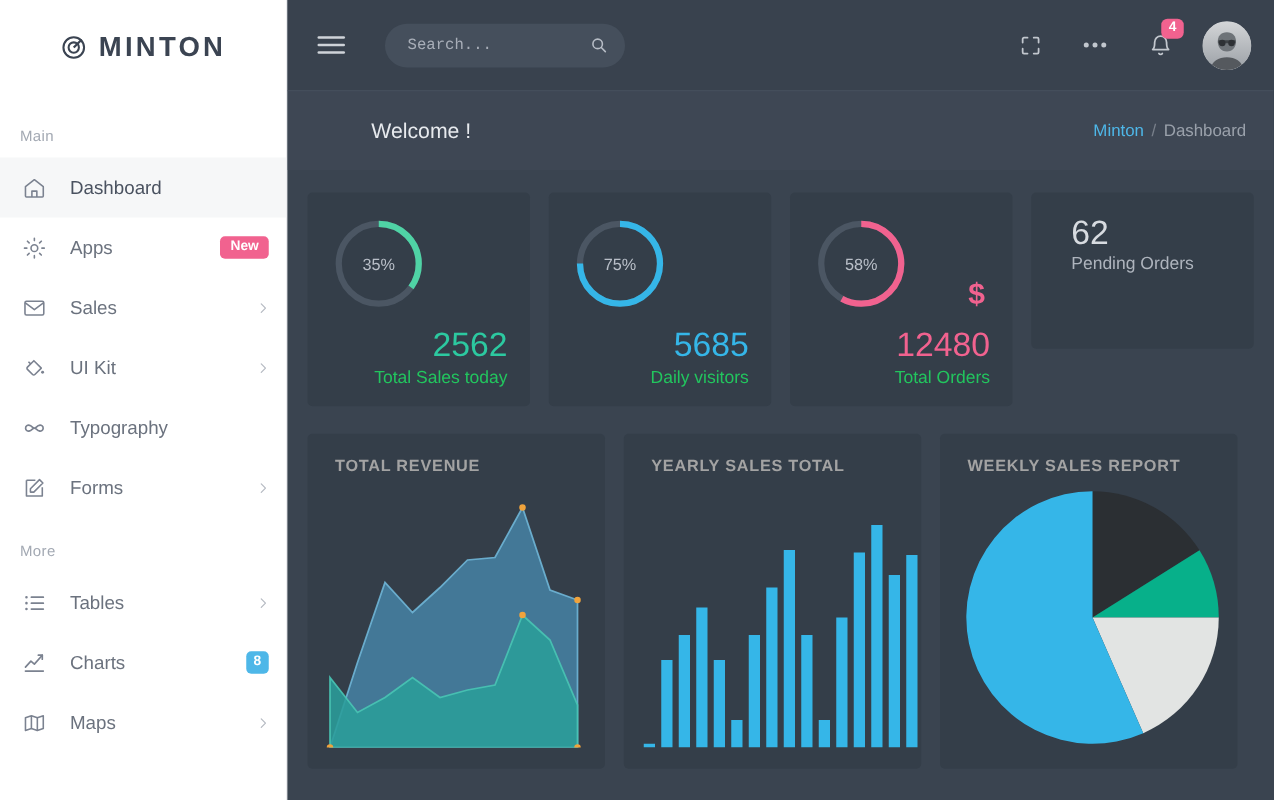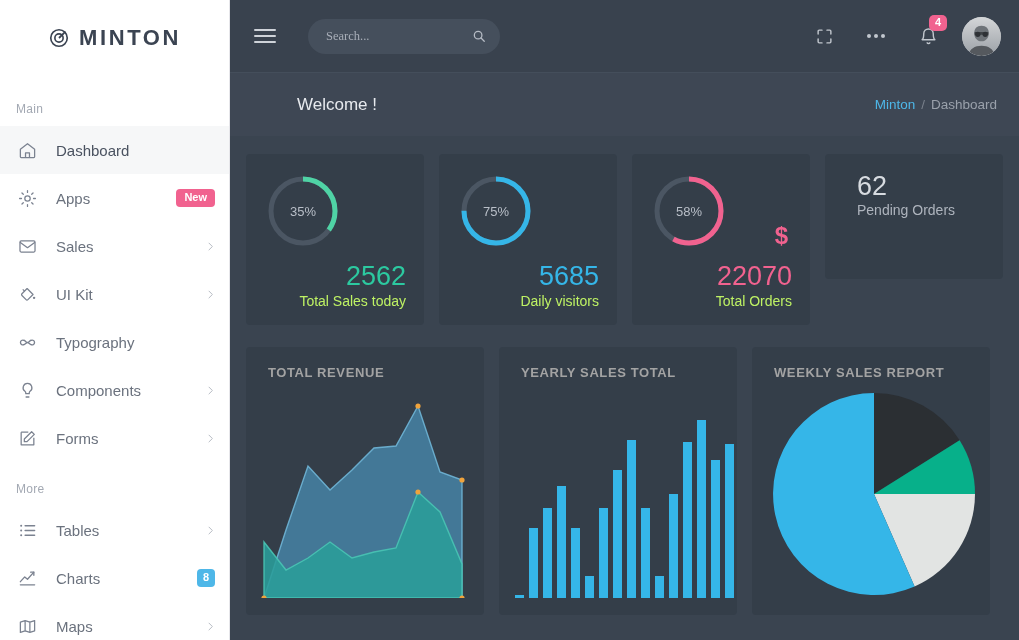--- a/index.html
+++ b/index.html
@@ -63,21 +63,21 @@
     padding: 0 18px 0 24px; position: relative;
   }
   .hamburger { width: 22px; cursor: pointer; margin-right: 32px; }
   .hamburger span {
     display: block; height: 2px; background: #cfd3d9; margin: 4px 0; border-radius: 1px;
   }
   .search-wrap { position: relative; }
   .search-box {
     width: 192px; height: 35px; border-radius: 30px; background: #454f5c;
     border: none; outline: none; color: #c6cbd2; font-size: 12.5px;
-    padding: 0 38px 0 18px; font-family: Liberation Serif, serif;
+    padding: 0 38px 0 18px; font-family: Liberation Mono, monospace;
   }
   .search-box::placeholder { color: #a8aeb8; }
   .search-btn {
     position: absolute; right: 14px; top: 50%; transform: translateY(-50%);
     background: none; border: none; color: #b6bcc5; cursor: pointer; padding: 0;
     display: flex;
   }
   .search-btn svg { width: 14px; height: 14px; display: block; }
   .topbar-right {
     margin-left: auto; display: flex; align-items: center; gap: 0;
@@ -127,21 +127,21 @@
   .ring-label {
     position: absolute; inset: 0; display: flex; align-items: center;
     justify-content: center; font-size: 13px; color: #b9bfc8;
   }
   .currency { margin-left: auto; font-size: 24px; font-weight: 700; color: #f1628f; padding-right: 4px;}
   .stat-side { margin-left: 14px; }
   .stat-side .num { font-size: 27px; font-weight: 400; color: #d7dbe0; line-height: 1.1; }
   .stat-side .lbl { font-size: 14px; color: #aeb4bd; white-space: nowrap; }
   .stat-bottom { text-align: right; margin-top: 10px; }
   .stat-bottom .num { font-size: 27px; line-height: 1.2; }
-  .stat-bottom .lbl { font-size: 14px; color: #bef264; margin-top: 1px; }
+  .stat-bottom .lbl { font-size: 14px; color: #22c55e; margin-top: 1px; }
 
   
   .chart-row { display: flex; gap: 15px; margin-top: 22px; }
   .chart-card {
     background: #343e49; border-radius: 4px; width: 238px; flex: 0 0 238px;
     height: 268px; padding: 18px 0 0 0; overflow: hidden; position: relative;
   }
   .chart-title {
     font-size: 13px; font-weight: 700; color: #a3a3a3; letter-spacing: .6px;
     padding: 0 0 0 22px; margin-bottom: 6px;
@@ -222,34 +222,20 @@
 
     <div class="menu-item">
       <span class="menu-ico">
         <svg viewBox="0 0 24 24" fill="none" stroke="currentColor" stroke-width="1.7">
           <path d="M7.2 9.2a3 3 0 1 0 0 5.6c1.9 0 3-2.8 4.8-2.8s2.9 2.8 4.8 2.8a3 3 0 1 0 0-5.6c-1.9 0-3 2.8-4.8 2.8S9.1 9.2 7.2 9.2Z"></path>
         </svg>
       </span>
       <span class="menu-label">Typography</span>
     </div>
 
-    <div class="menu-item">
-      <span class="menu-ico">
-        <svg viewBox="0 0 24 24" fill="none" stroke="currentColor" stroke-width="1.6" stroke-linecap="round" stroke-linejoin="round">
-          <path d="M12 3a5.5 5.5 0 0 0-3.2 10 2.6 2.6 0 0 1 1 2v1h4.4v-1a2.6 2.6 0 0 1 1-2A5.5 5.5 0 0 0 12 3Z"></path>
-          <path d="M10.2 20.2h3.6"></path>
-        </svg>
-      </span>
-      <span class="menu-label">Components</span>
-      <span class="chev">
-        <svg viewBox="0 0 24 24" fill="none" stroke="currentColor" stroke-width="2.6" stroke-linecap="round" stroke-linejoin="round">
-            <path d="M8 3 17 12 8 21"></path>
-          </svg>
-      </span>
-    </div>
 
     <div class="menu-item">
       <span class="menu-ico">
         <svg viewBox="0 0 24 24" fill="none" stroke="currentColor" stroke-width="1.6" stroke-linejoin="round">
           <path d="M4 4h9M4 4v16h16v-9"></path>
             <path d="M17.2 3.4 20.6 6.8 11.4 16H8v-3.4Z"></path>
         </svg>
       </span>
       <span class="menu-label">Forms</span>
       <span class="chev">
@@ -426,21 +412,21 @@
             <div class="ring">
               <svg width="78" height="78" viewBox="0 0 78 78">
                 <circle cx="39" cy="39" r="32" fill="none" stroke="#4b5663" stroke-width="5"></circle>
                 <circle cx="39" cy="39" r="32" fill="none" stroke="#f1628f" stroke-width="5" stroke-dasharray="116.6 201.1" stroke-linecap="butt"></circle>
               </svg>
               <span class="ring-label">58%</span>
             </div>
             <span class="currency">$</span>
           </div>
           <div class="stat-bottom">
-            <div class="num" style="color:#f1628f">22070</div>
+            <div class="num" style="color:#f1628f">12480</div>
             <div class="lbl">Total Orders</div>
           </div>
         </div>
 
         <div class="stat-card short">
           <div class="stat-top">
             <div class="stat-side">
               <div class="num">62</div>
               <div class="lbl">Pending Orders</div>
             </div>

